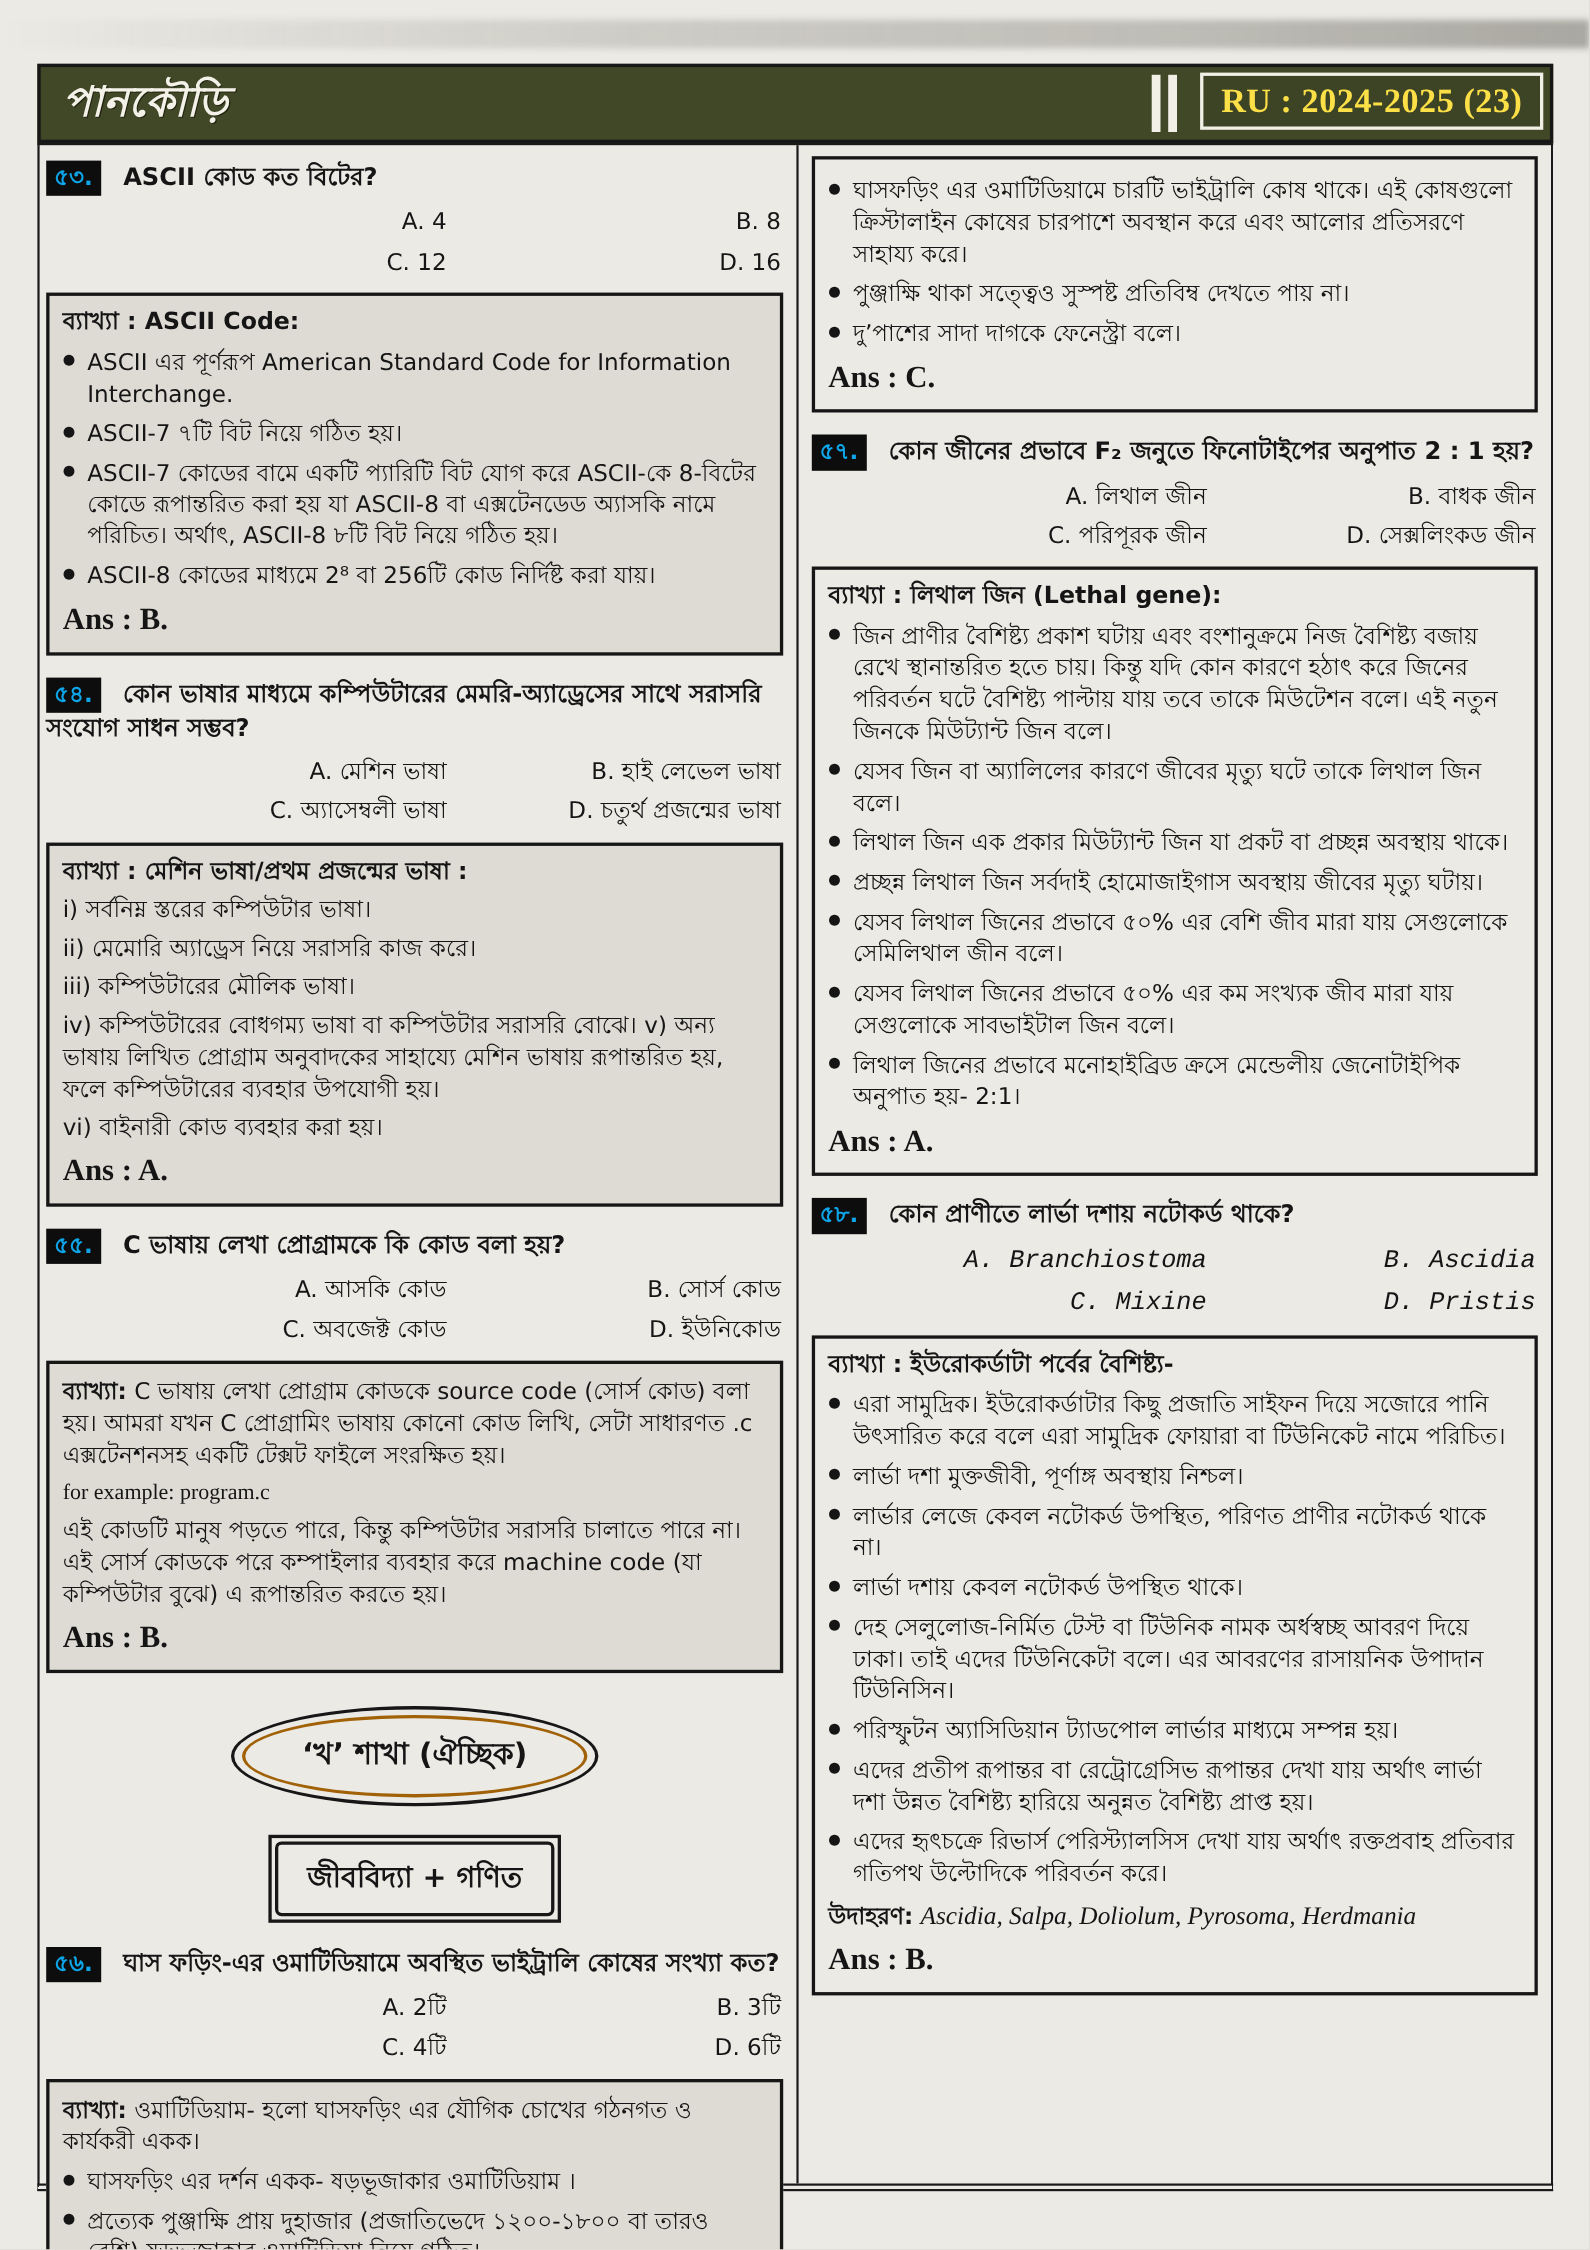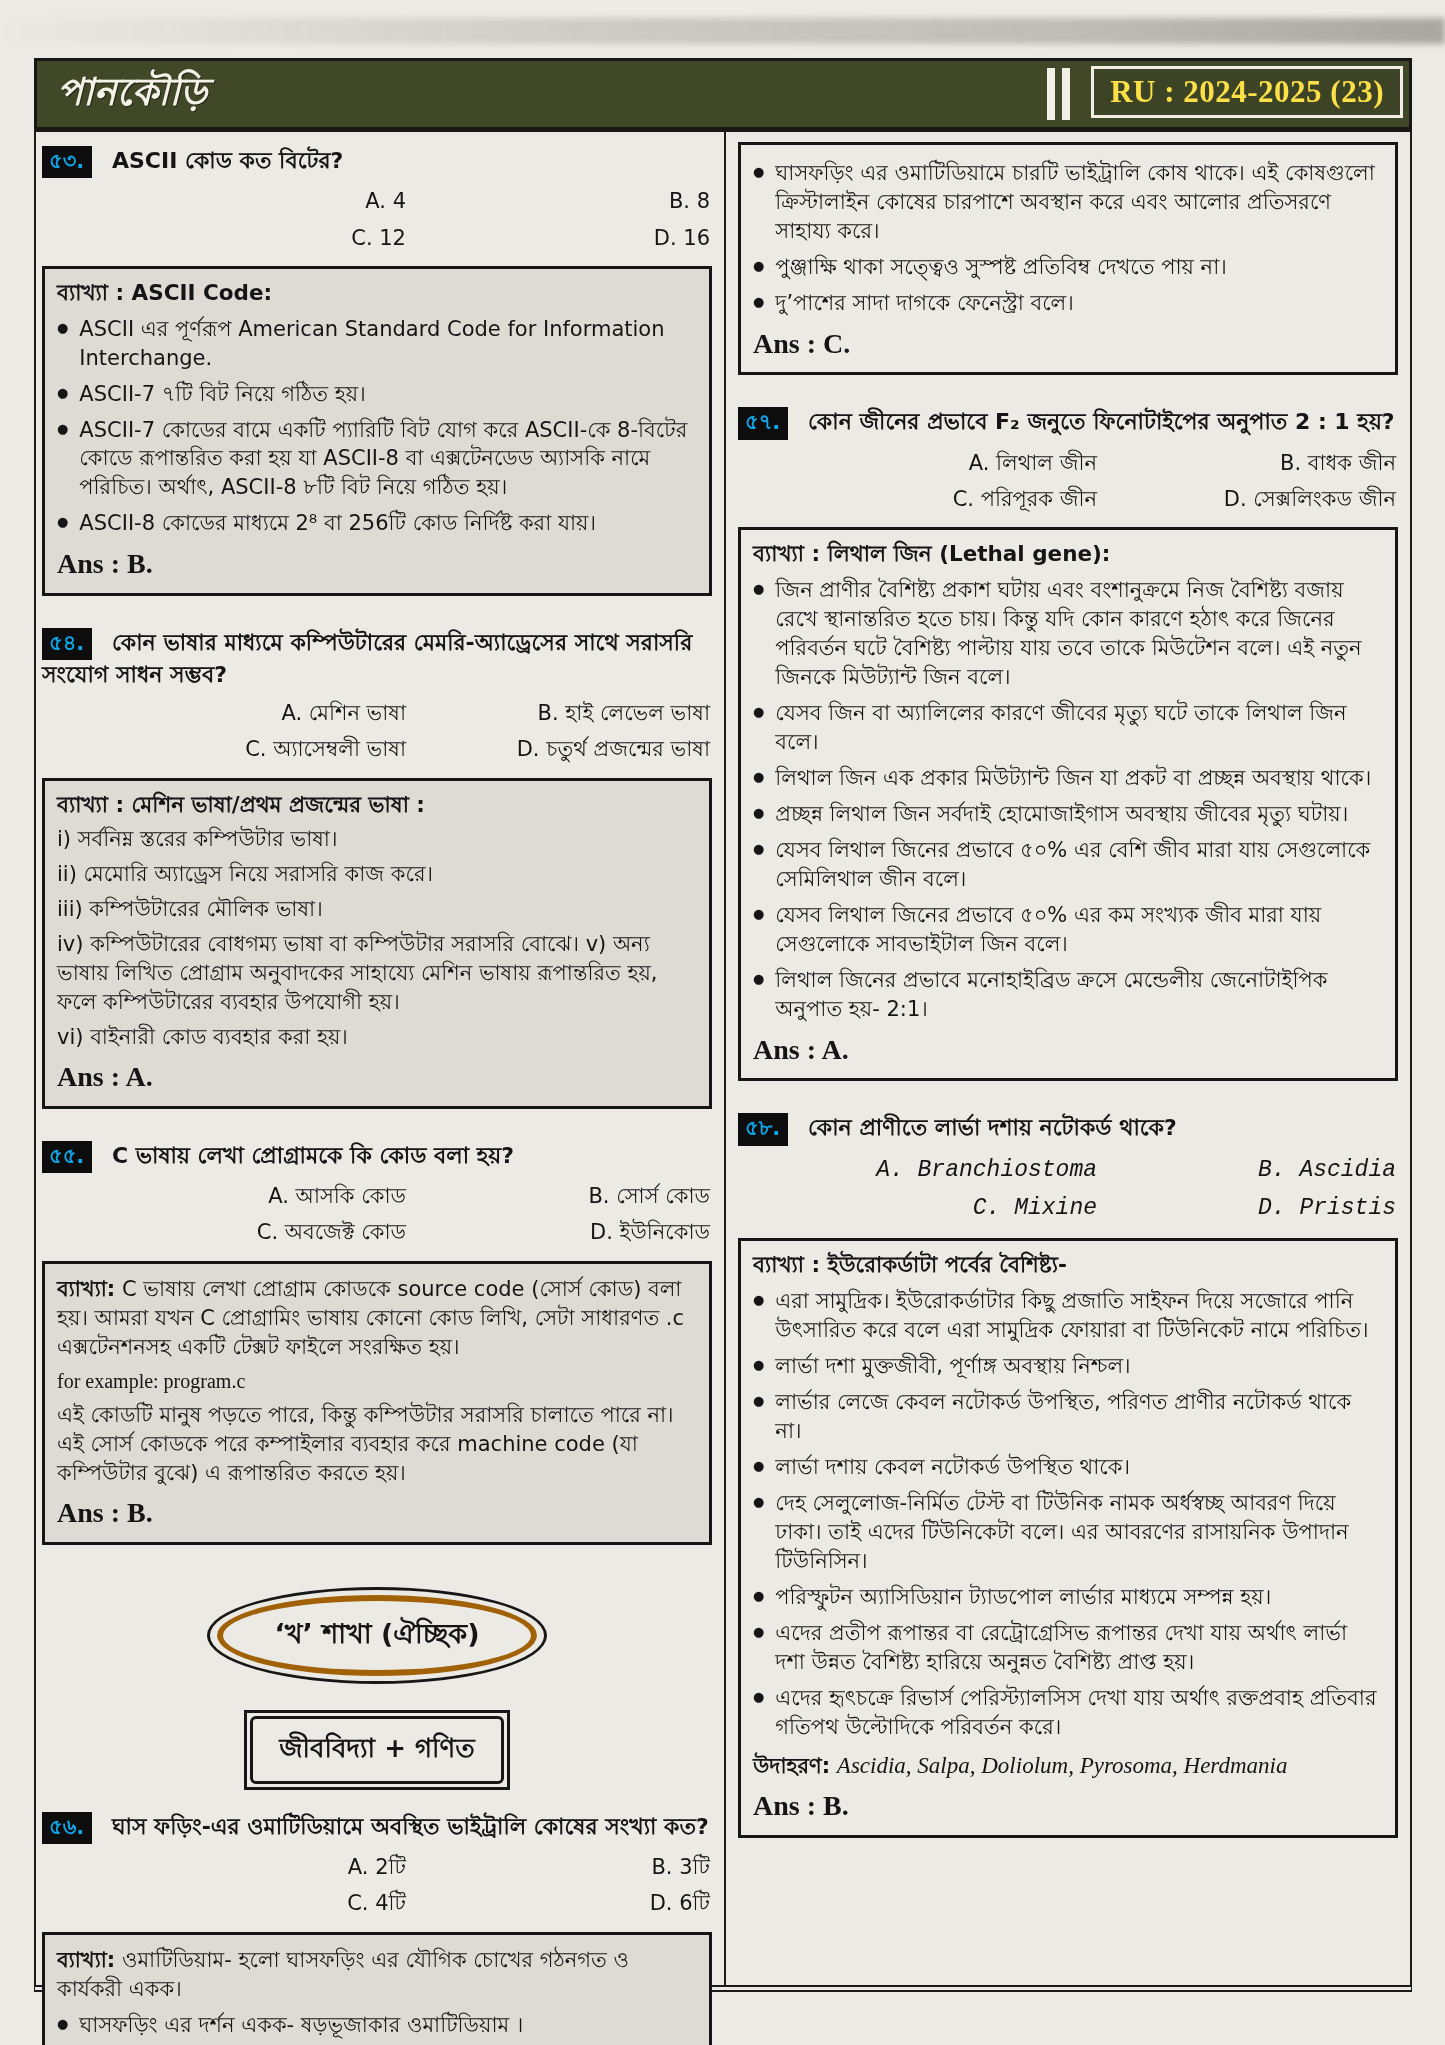--- a/index.html
+++ b/index.html
@@ -28,37 +28,37 @@
   
   .qblock{padding:8px 4px 2px 2px;}
   .qline{font-weight:bold;font-size:22px;line-height:1.35;}
   .qnum{display:inline-block;background:#0d0d0d;color:#0ea5e9;font-weight:bold;
         padding:1px 8px 3px 7px;margin-right:12px;font-size:21px;}
   .qtext{font-weight:bold;}
   .opts{display:grid;grid-template-columns:1fr 1fr;row-gap:9px;padding-left:60px;
         font-size:21px;margin:10px 0 8px;line-height:1.3;text-align:right;}
   .italic .opt{font-family:Liberation Mono, monospace;font-style:italic;font-size:23px;}
   
-  .expl{border:3px solid #161616;background:#dedbd4;padding:7px 12px 9px;margin:4px 2px 24px 2px;
+  .expl{border:3px solid #161616;background:#dedbd4;padding:7px 12px 9px;margin:4px 2px 12px 2px;
         font-size:21px;line-height:1.38;}
   .expl-title{font-weight:bold;font-size:21.5px;margin:2px 0 4px;}
   .b{display:flex;gap:11px;margin:7px 0;}
   .b::before{content:"●";font-size:13px;margin-top:4px;flex:0 0 auto;}
   .rom{margin:6px 0;}
   .para{margin:4px 0;}
   .lead{font-weight:bold;}
   .mono-ex{font-family:"Liberation Serif",serif;font-size:20px;margin:6px 0;}
   .ans{font-family:"Liberation Serif",serif;font-weight:bold;font-size:28px;margin-top:6px;}
   .example-line{margin:8px 0 2px;}
   .example-label{font-weight:bold;}
   .species{font-family:"Liberation Serif",serif;font-style:italic;font-size:23px;}
   
   .section-badges{text-align:center;padding:18px 0 14px;}
   .oval-wrap{display:inline-block;border:3px solid #171717;border-radius:50%;padding:5px 7px;background:#eceae5;}
-  .oval-inner{border:6px solid #a16207;border-radius:50%;padding:12px 52px;font-weight:bold;font-size:27px;}
+  .oval-inner{border:3px solid #a16207;border-radius:50%;padding:12px 52px;font-weight:bold;font-size:27px;}
   .subject-wrap{display:inline-block;border:3px solid #171717;border-radius:0;padding:3px;margin-top:26px;}
   .subject-inner{border:3px solid #171717;border-radius:6px;padding:9px 26px;font-weight:bold;font-size:26px;}
 </style>
 </head>
 <body>
 
 <div class="page">
   <div class="scan-smudge"></div>
 
   <div class="header">

